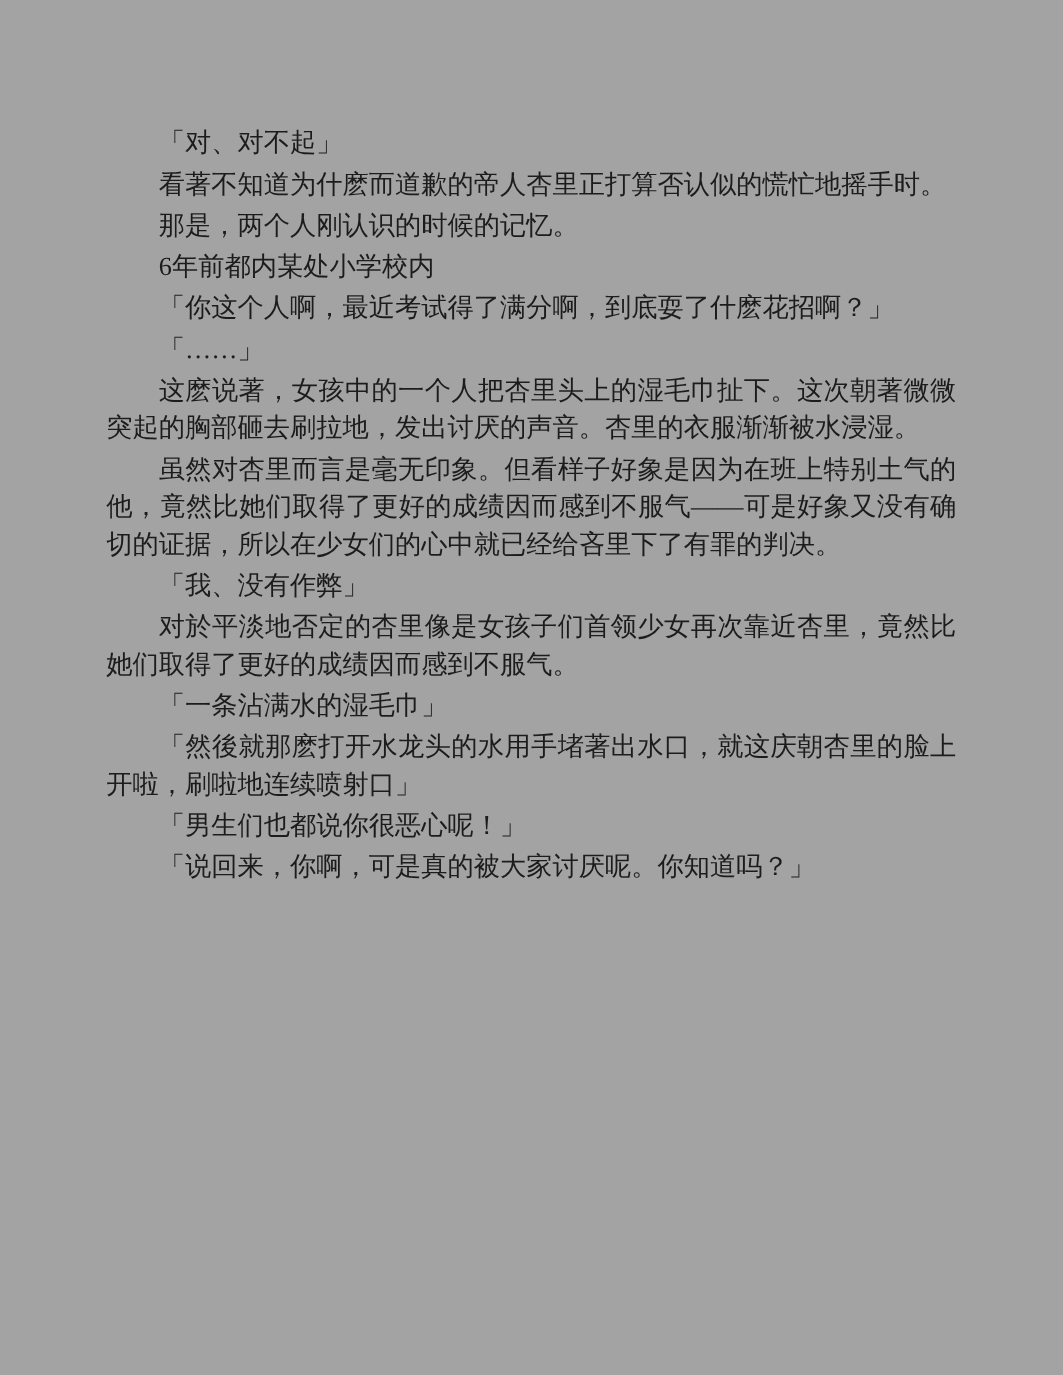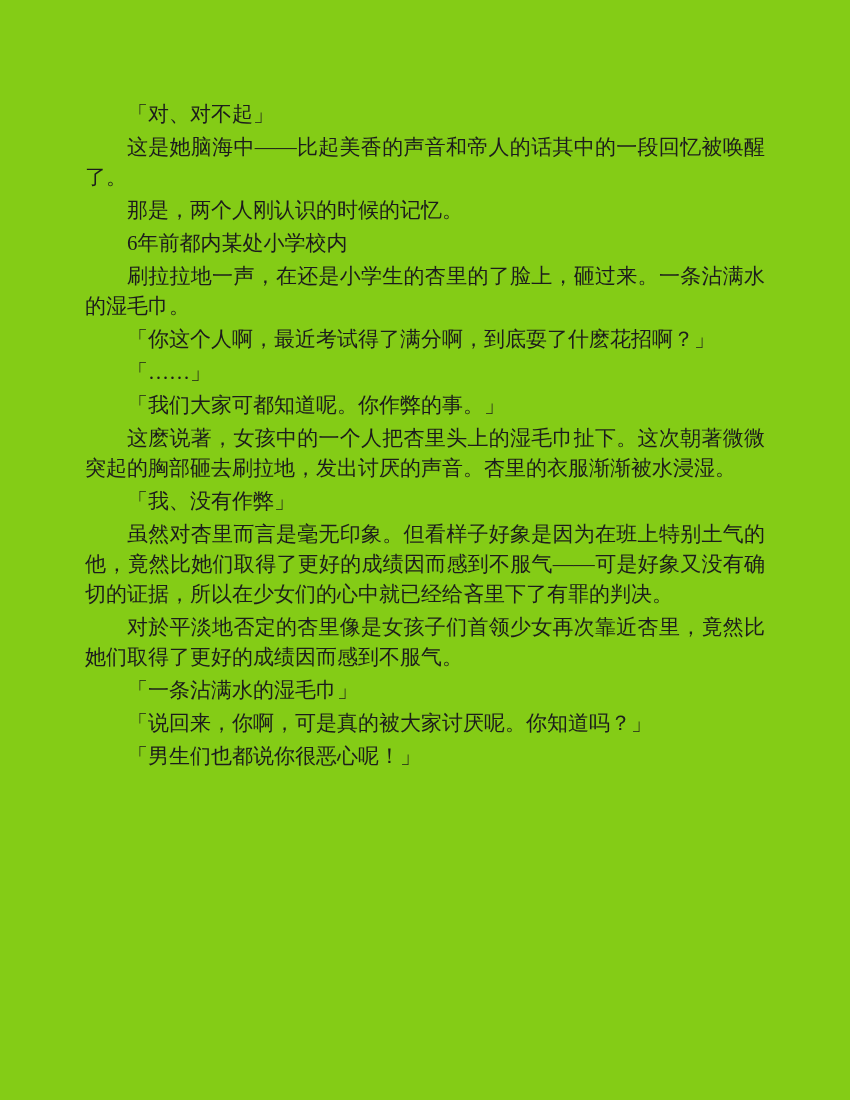--- a/index.html
+++ b/index.html
@@ -11,46 +11,45 @@
     height: 1100px;
     background: #ffffff;
     overflow: hidden;
     font-family: "Liberation Serif", "DejaVu Serif", serif;
   }
   .page {
     position: relative;
     box-sizing: border-box;
     width: 850px;
     height: 1100px;
-    background: #84cc16;
+    background: #a3a3a3;
     padding: 99px 85px 0 85px;
   }
   .page p {
     margin: 0 0 3px 0;
     font-size: 21px;
     line-height: 30px;
     color: #1c1c1c;
     text-indent: 2em;
     text-align: justify;
     font-weight: 400;
     letter-spacing: 0;
   }
 </style>
 </head>
 <body>
 
 <div class="page">
   <p>「对、对不起」</p>
-  <p>这是她脑海中——比起美香的声音和帝人的话其中的一段回忆被唤醒了。</p>
+  <p>看著不知道为什麽而道歉的帝人杏里正打算否认似的慌忙地摇手时。</p>
   <p>那是，两个人刚认识的时候的记忆。</p>
   <p>6年前都内某处小学校内</p>
-  <p>刷拉拉地一声，在还是小学生的杏里的了脸上，砸过来。一条沾满水的湿毛巾。</p>
   <p>「你这个人啊，最近考试得了满分啊，到底耍了什麽花招啊？」</p>
   <p>「……」</p>
-  <p>「我们大家可都知道呢。你作弊的事。」</p>
   <p>这麽说著，女孩中的一个人把杏里头上的湿毛巾扯下。这次朝著微微突起的胸部砸去刷拉地，发出讨厌的声音。杏里的衣服渐渐被水浸湿。</p>
+  <p>虽然对杏里而言是毫无印象。但看样子好象是因为在班上特别土气的他，竟然比她们取得了更好的成绩因而感到不服气——可是好象又没有确切的证据，所以在少女们的心中就已经给吝里下了有罪的判决。</p>
   <p>「我、没有作弊」</p>
-  <p>虽然对杏里而言是毫无印象。但看样子好象是因为在班上特别土气的他，竟然比她们取得了更好的成绩因而感到不服气——可是好象又没有确切的证据，所以在少女们的心中就已经给吝里下了有罪的判决。</p>
   <p>对於平淡地否定的杏里像是女孩子们首领少女再次靠近杏里，竟然比她们取得了更好的成绩因而感到不服气。</p>
   <p>「一条沾满水的湿毛巾」</p>
+  <p>「然後就那麽打开水龙头的水用手堵著出水口，就这庆朝杏里的脸上开啦，刷啦地连续喷射口」</p>
+  <p>「男生们也都说你很恶心呢！」</p>
   <p>「说回来，你啊，可是真的被大家讨厌呢。你知道吗？」</p>
-  <p>「男生们也都说你很恶心呢！」</p>
 </div>
 
 </body></html>

